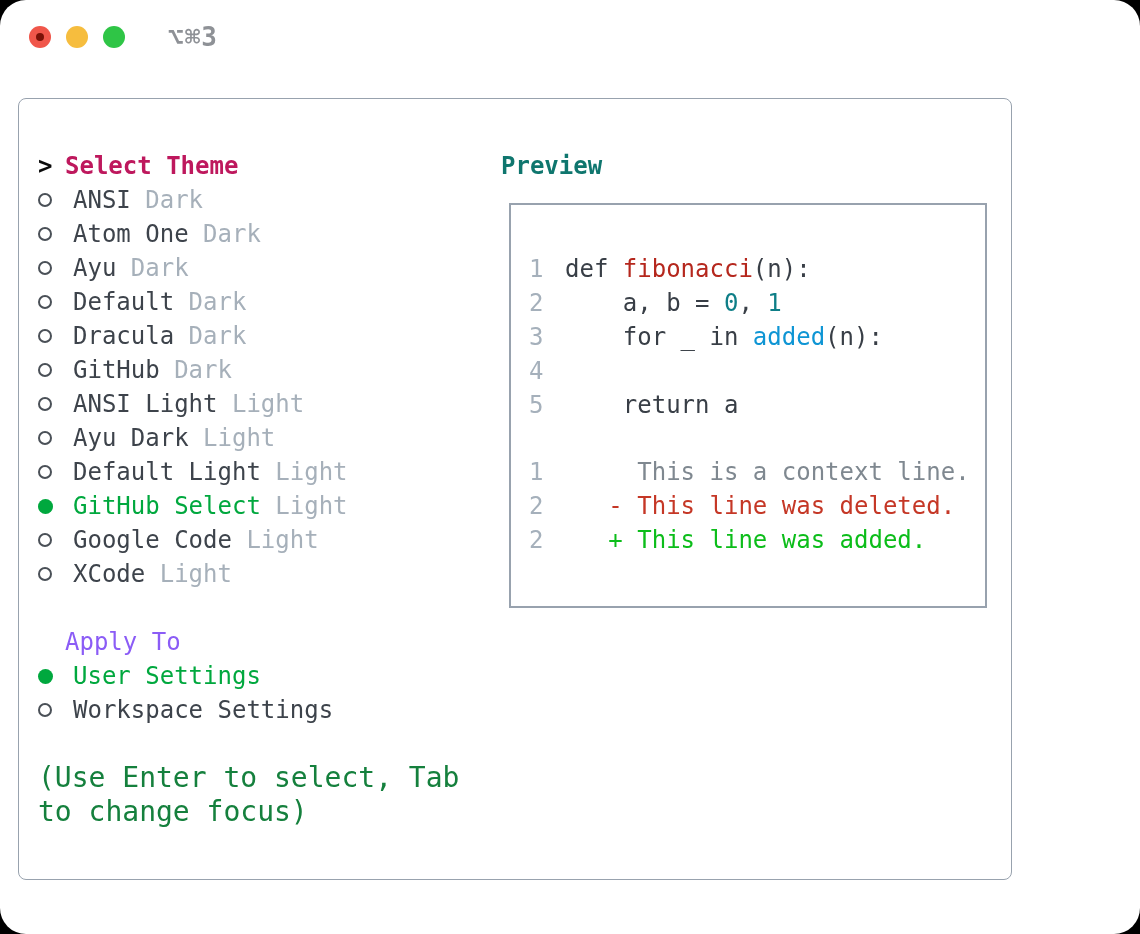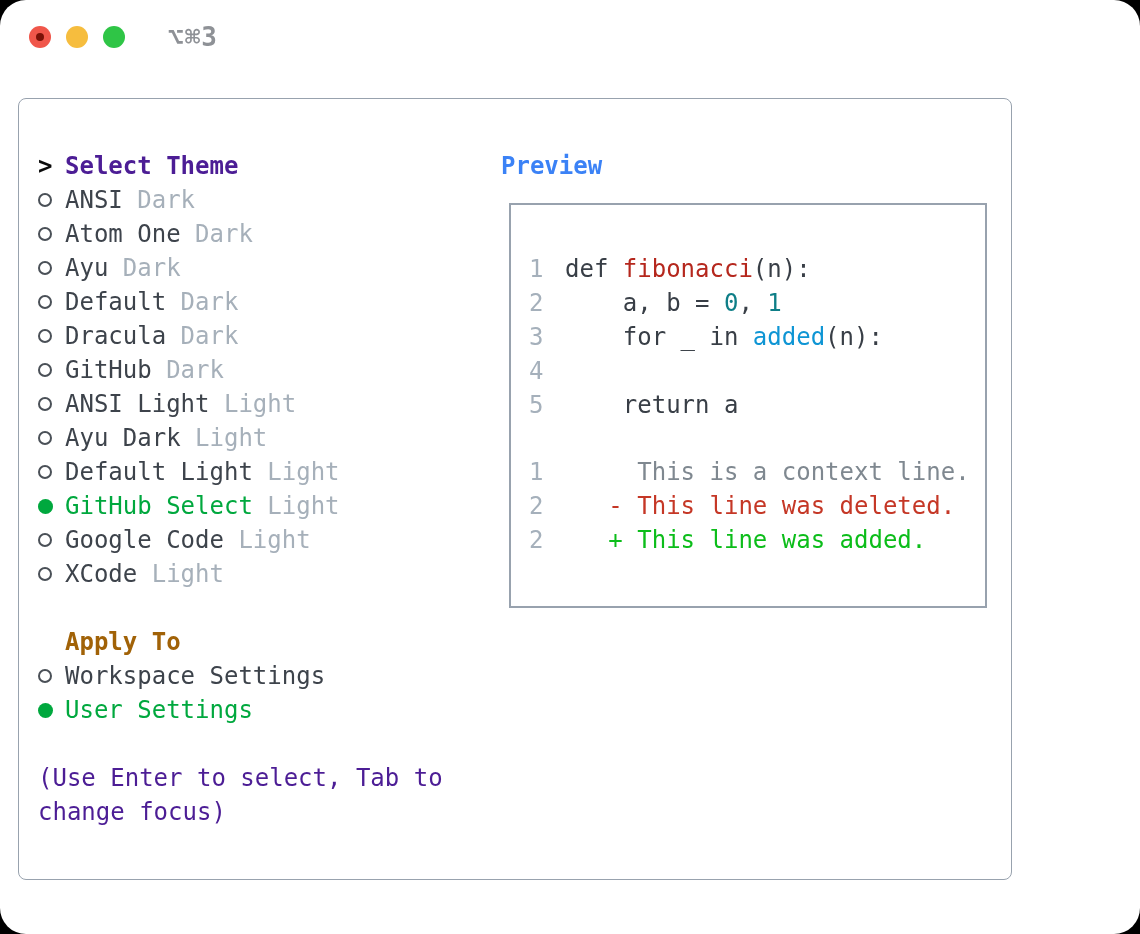--- a/index.html
+++ b/index.html
@@ -31,42 +31,42 @@
     position:absolute;left:18px;top:98px;width:994px;height:782px;
     border:1.5px solid var(--border-gray,#98a2ae);border-radius:8px;
     box-sizing:border-box;background:#fff;
   }
   .left-col{position:absolute;left:19px;top:50px;width:450px;}
   .row{display:flex;align-items:center;height:34px;font-size:24px;color:#3d434b;}
   .row .marker{
     width:27px;flex:0 0 27px;display:flex;align-items:center;font-size:24px;
   }
   .prompt{color:#0b0b0b;font-weight:bold;}
-  .header-label{color:#4c1d95;font-weight:bold;}
+  .header-label{color:#be185d;font-weight:bold;}
   .ring{
     width:10px;height:10px;border:2.5px solid #4a5057;border-radius:50%;
     display:inline-block;
   }
   .dot{
     width:15px;height:15px;border-radius:50%;
     background:var(--accent-green,#00a83e);display:inline-block;
   }
   .row.selected .name{color:var(--accent-green,#00a83e);}
   .tag{color:#a6b0ba;white-space:pre;}
-  .name{white-space:pre;}
+  .name{white-space:pre;margin-left:8px;}
   .spacer{height:34px;}
-  .apply-header{color:#a16207;font-weight:bold;}
+  .apply-header{color:#8b5cf6;}
   .hint{
-    width:445px;font-size:24px;line-height:34px;color:#4c1d95;
+    width:445px;font-size:28px;line-height:34px;color:#15803d;
     white-space:normal;word-break:normal;
   }
   
   .preview-title{
     position:absolute;left:482px;top:50px;height:34px;display:flex;align-items:center;
-    font-size:24px;font-weight:bold;color:#3b82f6;
+    font-size:24px;font-weight:bold;color:#0f766e;
   }
   .preview-box{
     position:absolute;left:490px;top:104px;width:478px;height:405px;
     border:2px solid var(--border-gray,#98a2ae);box-sizing:border-box;background:#fff;
     padding:47px 0 0 18px;overflow:hidden;
   }
   .pline{display:flex;align-items:center;height:34px;font-size:24px;}
   .pline .ln{flex:0 0 36px;color:#a5b0bb;white-space:pre;}
   .pline .code{white-space:pre;color:#383e46;}
   .diff-group{margin-top:33px;}
@@ -140,32 +140,32 @@
         </div>
 
       <div class="spacer"></div>
 
       <div class="row">
         <span class="marker"></span>
         <span class="apply-header">Apply To</span>
       </div>
 
       <div id="apply-list">
-          <div class="row">
-            <span class="marker">
-              <span class="ring"></span>
-            </span>
-            <span class="name">Workspace Settings</span>
-          </div>
           <div class="row selected">
             <span class="marker">
               <span class="dot"></span>
             </span>
             <span class="name">User Settings</span>
           </div>
+          <div class="row">
+            <span class="marker">
+              <span class="ring"></span>
+            </span>
+            <span class="name">Workspace Settings</span>
+          </div>
         </div>
 
       <div class="spacer"></div>
 
       <div class="hint">(Use Enter to select, Tab to change focus)</div>
     </div>
 
     <div class="preview-title">Preview</div>
 
     <div class="preview-box">

